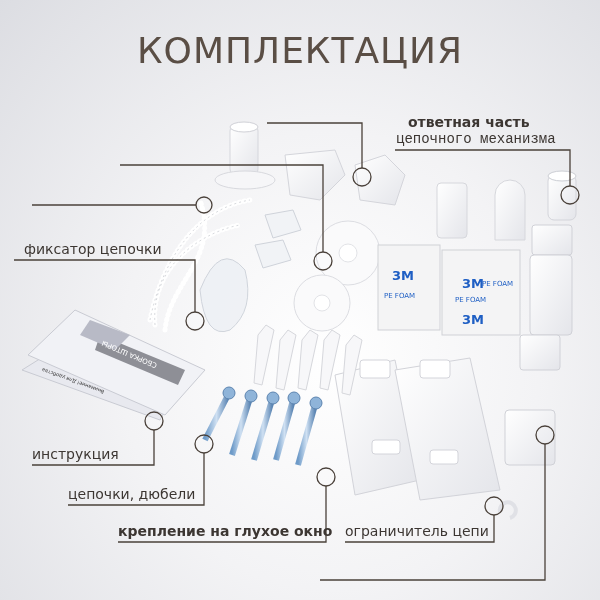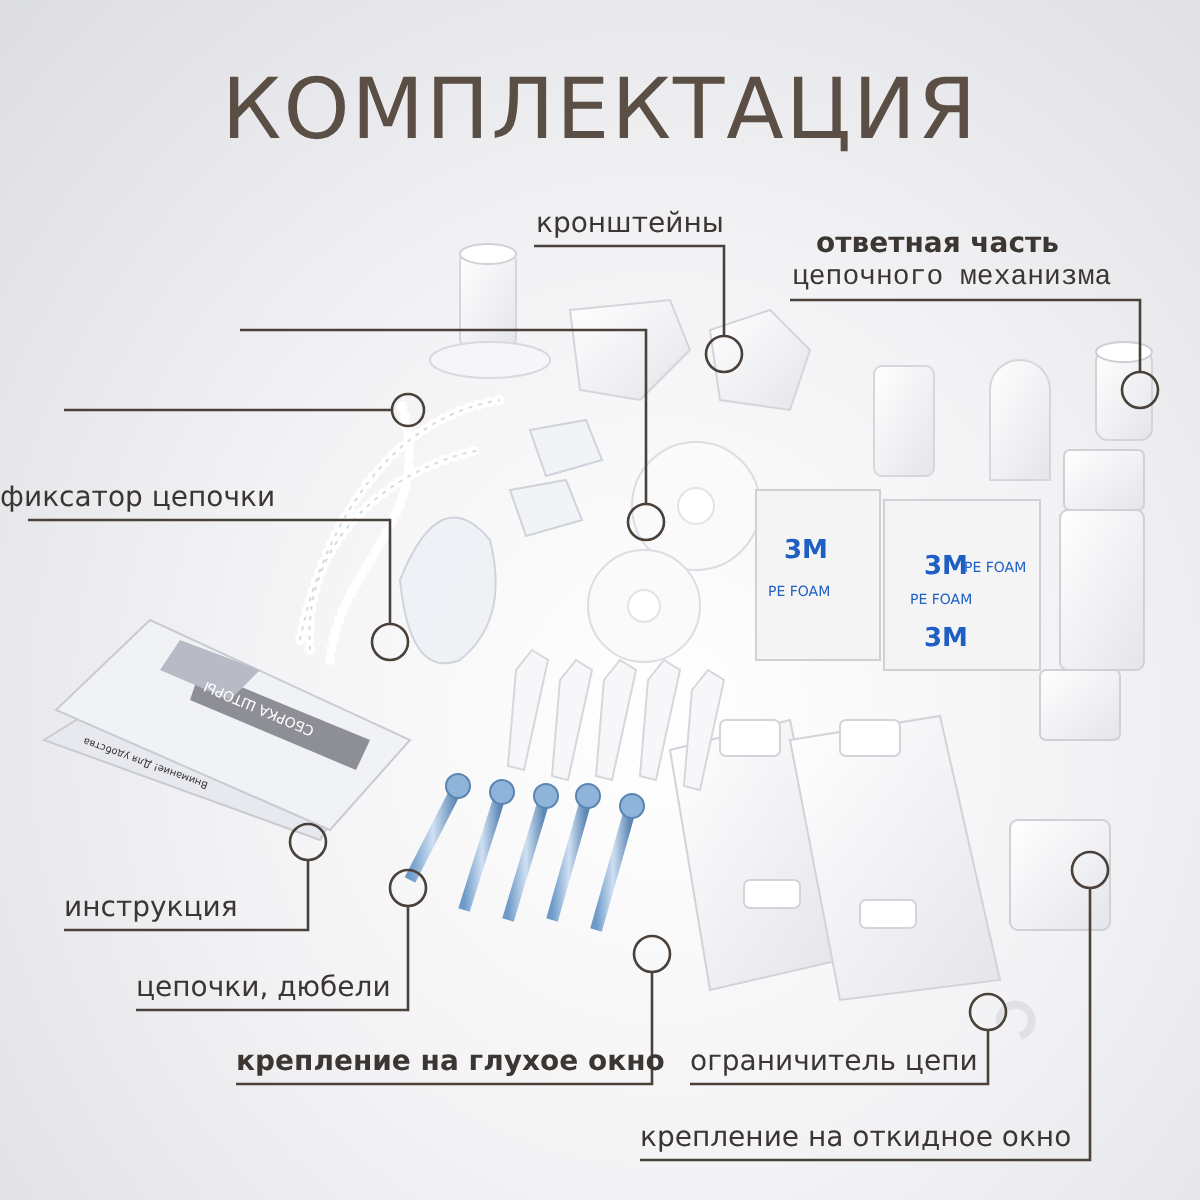--- a/index.html
+++ b/index.html
@@ -1,21 +1,21 @@
 <!DOCTYPE html>
 <html><head>
 <meta charset="utf-8">
 <style>
   html,body{margin:0;padding:0;}
   body{width:600px;height:600px;overflow:hidden;position:relative;
     font-family:"DejaVu Sans","Liberation Sans",sans-serif;
     background:radial-gradient(ellipse at 55% 60%, #ffffff 0%, #f3f3f5 45%, #dcdde2 100%);}
   .stage{position:absolute;left:0;top:0;width:600px;height:600px;}
   .title{position:absolute;left:0;top:30px;width:600px;text-align:center;
-    font-size:42px;color:#5a4e45;letter-spacing:1px;font-weight:normal;}
+    font-size:36px;color:#5a4e45;letter-spacing:1px;font-weight:normal;}
   .lbl{position:absolute;font-size:14px;color:#3c3632;white-space:nowrap;line-height:16px;}
   svg.lines{position:absolute;left:0;top:0;}
   .part{position:absolute;}
 </style>
 </head>
 <body>
 
 <div class="stage">
 
   <div class="title">КОМПЛЕКТАЦИЯ</div>
@@ -153,23 +153,21 @@
       <circle cx="326" cy="477" r="9"></circle>
 
       <polyline points="345,542 494,542 494,515"></polyline>
       <circle cx="494" cy="506" r="9"></circle>
 
       <polyline points="320,580 545,580 545,444"></polyline>
       <circle cx="545" cy="435" r="9"></circle>
     </g>
   </svg>
 
-  <div class="lbl" style="left:268px;top:104px;">кронштейны</div>
   <div class="lbl" style="left:408px;top:114px;font-weight:bold;">ответная часть</div>
   <div class="lbl" style="left:396px;top:131px;font-family:Liberation Mono, monospace;">цепочного механизма</div>
-  <div class="lbl" style="left:0;top:241px;">фиксатор цепочки</div>
+  <div class="lbl" style="left:24px;top:241px;">фиксатор цепочки</div>
   <div class="lbl" style="left:32px;top:446px;">инструкция</div>
   <div class="lbl" style="left:68px;top:486px;">цепочки, дюбели</div>
   <div class="lbl" style="left:118px;top:523px;font-weight:bold;">крепление на глухое окно</div>
   <div class="lbl" style="left:345px;top:523px;">ограничитель цепи</div>
-  <div class="lbl" style="left:320px;top:561px;">крепление на откидное окно</div>
 
 </div>
 
 </body></html>

